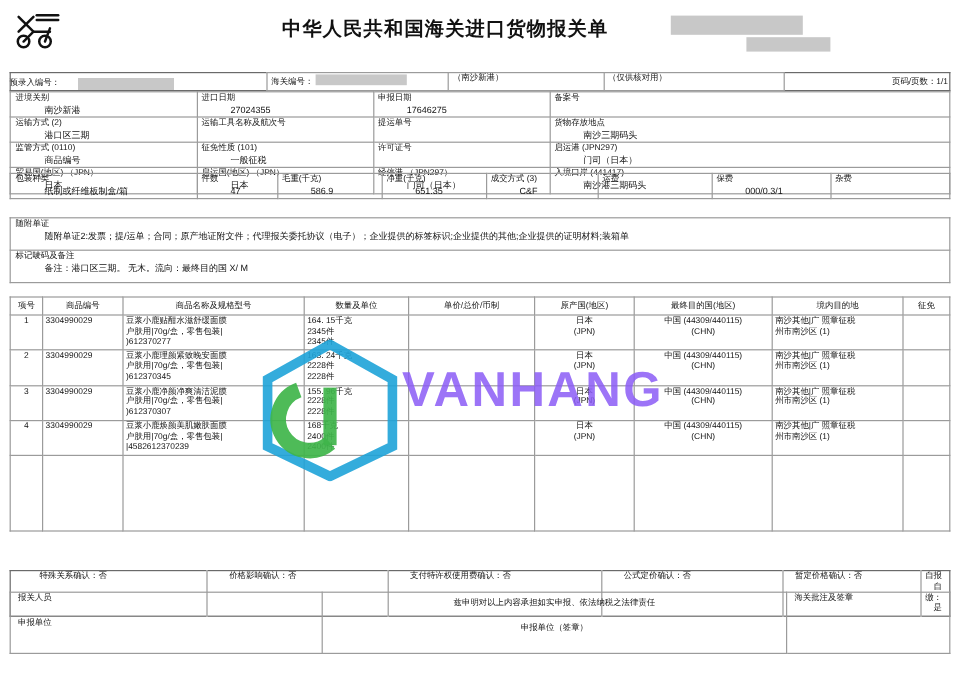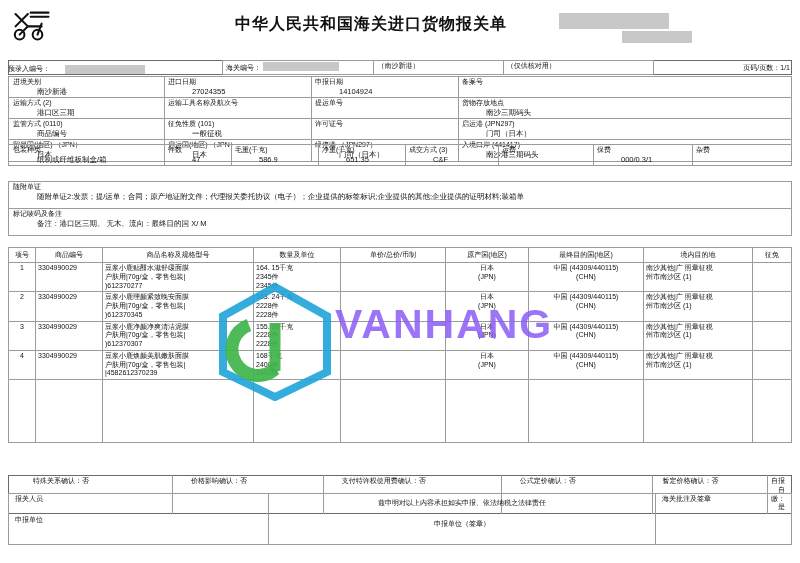--- a/index.html
+++ b/index.html
@@ -128,21 +128,21 @@
       <td style="width:148px;padding-left:4px;">
         <div class="cell-label">进境关别</div>
         <div class="cell-val">南沙新港</div>
       </td>
       <td style="width:140px;">
         <div class="cell-label">进口日期</div>
         <div class="cell-val">27024355</div>
       </td>
       <td style="width:140px;">
         <div class="cell-label">申报日期</div>
-        <div class="cell-val">14104924</div>
+        <div class="cell-val">17646275</div>
       </td>
       <td>
         <div class="cell-label">备案号</div>
         <div class="cell-val"></div>
       </td>
     </tr>
     <tr>
       <td style="padding-left:4px;">
         <div class="cell-label">运输方式 (2)</div>
         <div class="cell-val">港口区三期</div>

